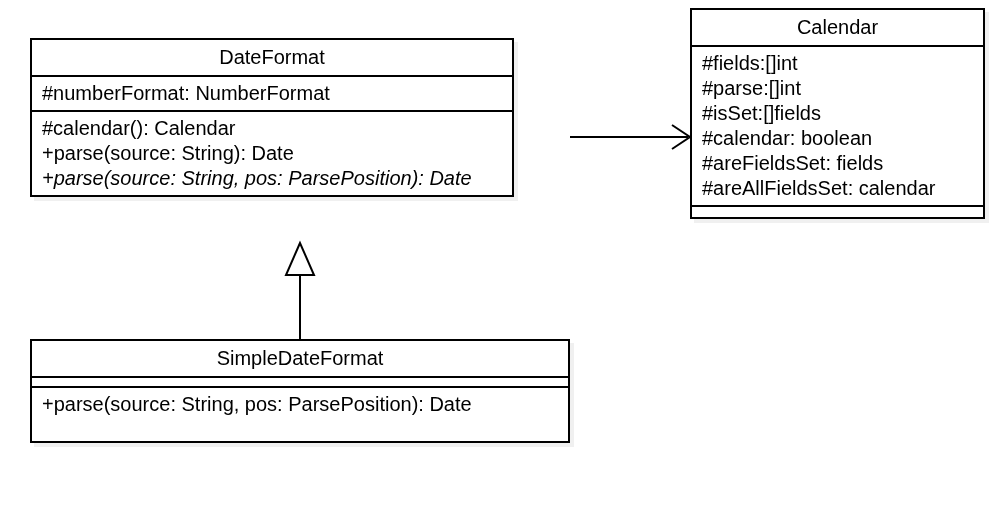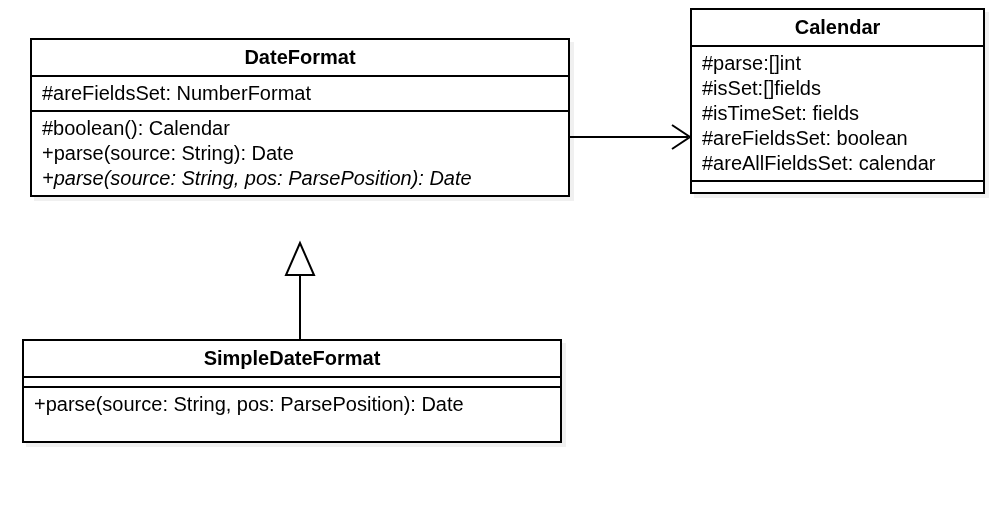--- a/index.html
+++ b/index.html
@@ -19,21 +19,21 @@
   }
   .class-box {
     position: absolute;
     border: 2px solid #000;
     background: #fff;
     box-shadow: 4px 4px 0 rgba(0,0,0,0.06);
     box-sizing: border-box;
   }
   .class-name {
     text-align: center;
-    font-weight: bold;
+    font-weight: normal;
     padding: 6px 8px 6px 8px;
     border-bottom: 2px solid #000;
     box-sizing: border-box;
   }
   .section {
     border-bottom: 2px solid #000;
     padding: 4px 10px;
     box-sizing: border-box;
   }
   .section:last-child {
@@ -58,51 +58,52 @@
     left: 0; top: 0;
     width: 1000px; height: 506px;
     pointer-events: none;
   }
 </style>
 </head>
 <body>
 
 <div class="canvas">
 
-  <div class="class-box" style="left:30px; top:38px; width:540px;">
+  <div class="class-box" style="left:30px; top:38px; width:484px;">
     <div class="class-name">DateFormat</div>
     <div class="section">
       <ul class="member-list">
-        <li>#areFieldsSet: NumberFormat</li>
+        <li>#numberFormat: NumberFormat</li>
       </ul>
     </div>
     <div class="section">
       <ul class="member-list">
-        <li>#boolean(): Calendar</li>
+        <li>#calendar(): Calendar</li>
         <li>+parse(source: String): Date</li>
         <li class="italic">+parse(source: String, pos: ParsePosition): Date</li>
       </ul>
     </div>
   </div>
 
   <div class="class-box" style="left:690px; top:8px; width:295px;">
     <div class="class-name">Calendar</div>
     <div class="section">
       <ul class="member-list">
+        <li>#fields:[]int</li>
         <li>#parse:[]int</li>
         <li>#isSet:[]fields</li>
-        <li>#isTimeSet: fields</li>
-        <li>#areFieldsSet: boolean</li>
+        <li>#calendar: boolean</li>
+        <li>#areFieldsSet: fields</li>
         <li>#areAllFieldsSet: calendar</li>
       </ul>
     </div>
     <div class="section empty-section"></div>
   </div>
 
-  <div class="class-box" style="left:22px; top:339px; width:540px;">
+  <div class="class-box" style="left:30px; top:339px; width:540px;">
     <div class="class-name">SimpleDateFormat</div>
     <div class="section empty-section"></div>
     <div class="section" style="padding-bottom:24px;">
       <ul class="member-list">
         <li>+parse(source: String, pos: ParsePosition): Date</li>
       </ul>
     </div>
   </div>
 
   <svg class="connectors" viewBox="0 0 1000 506">

